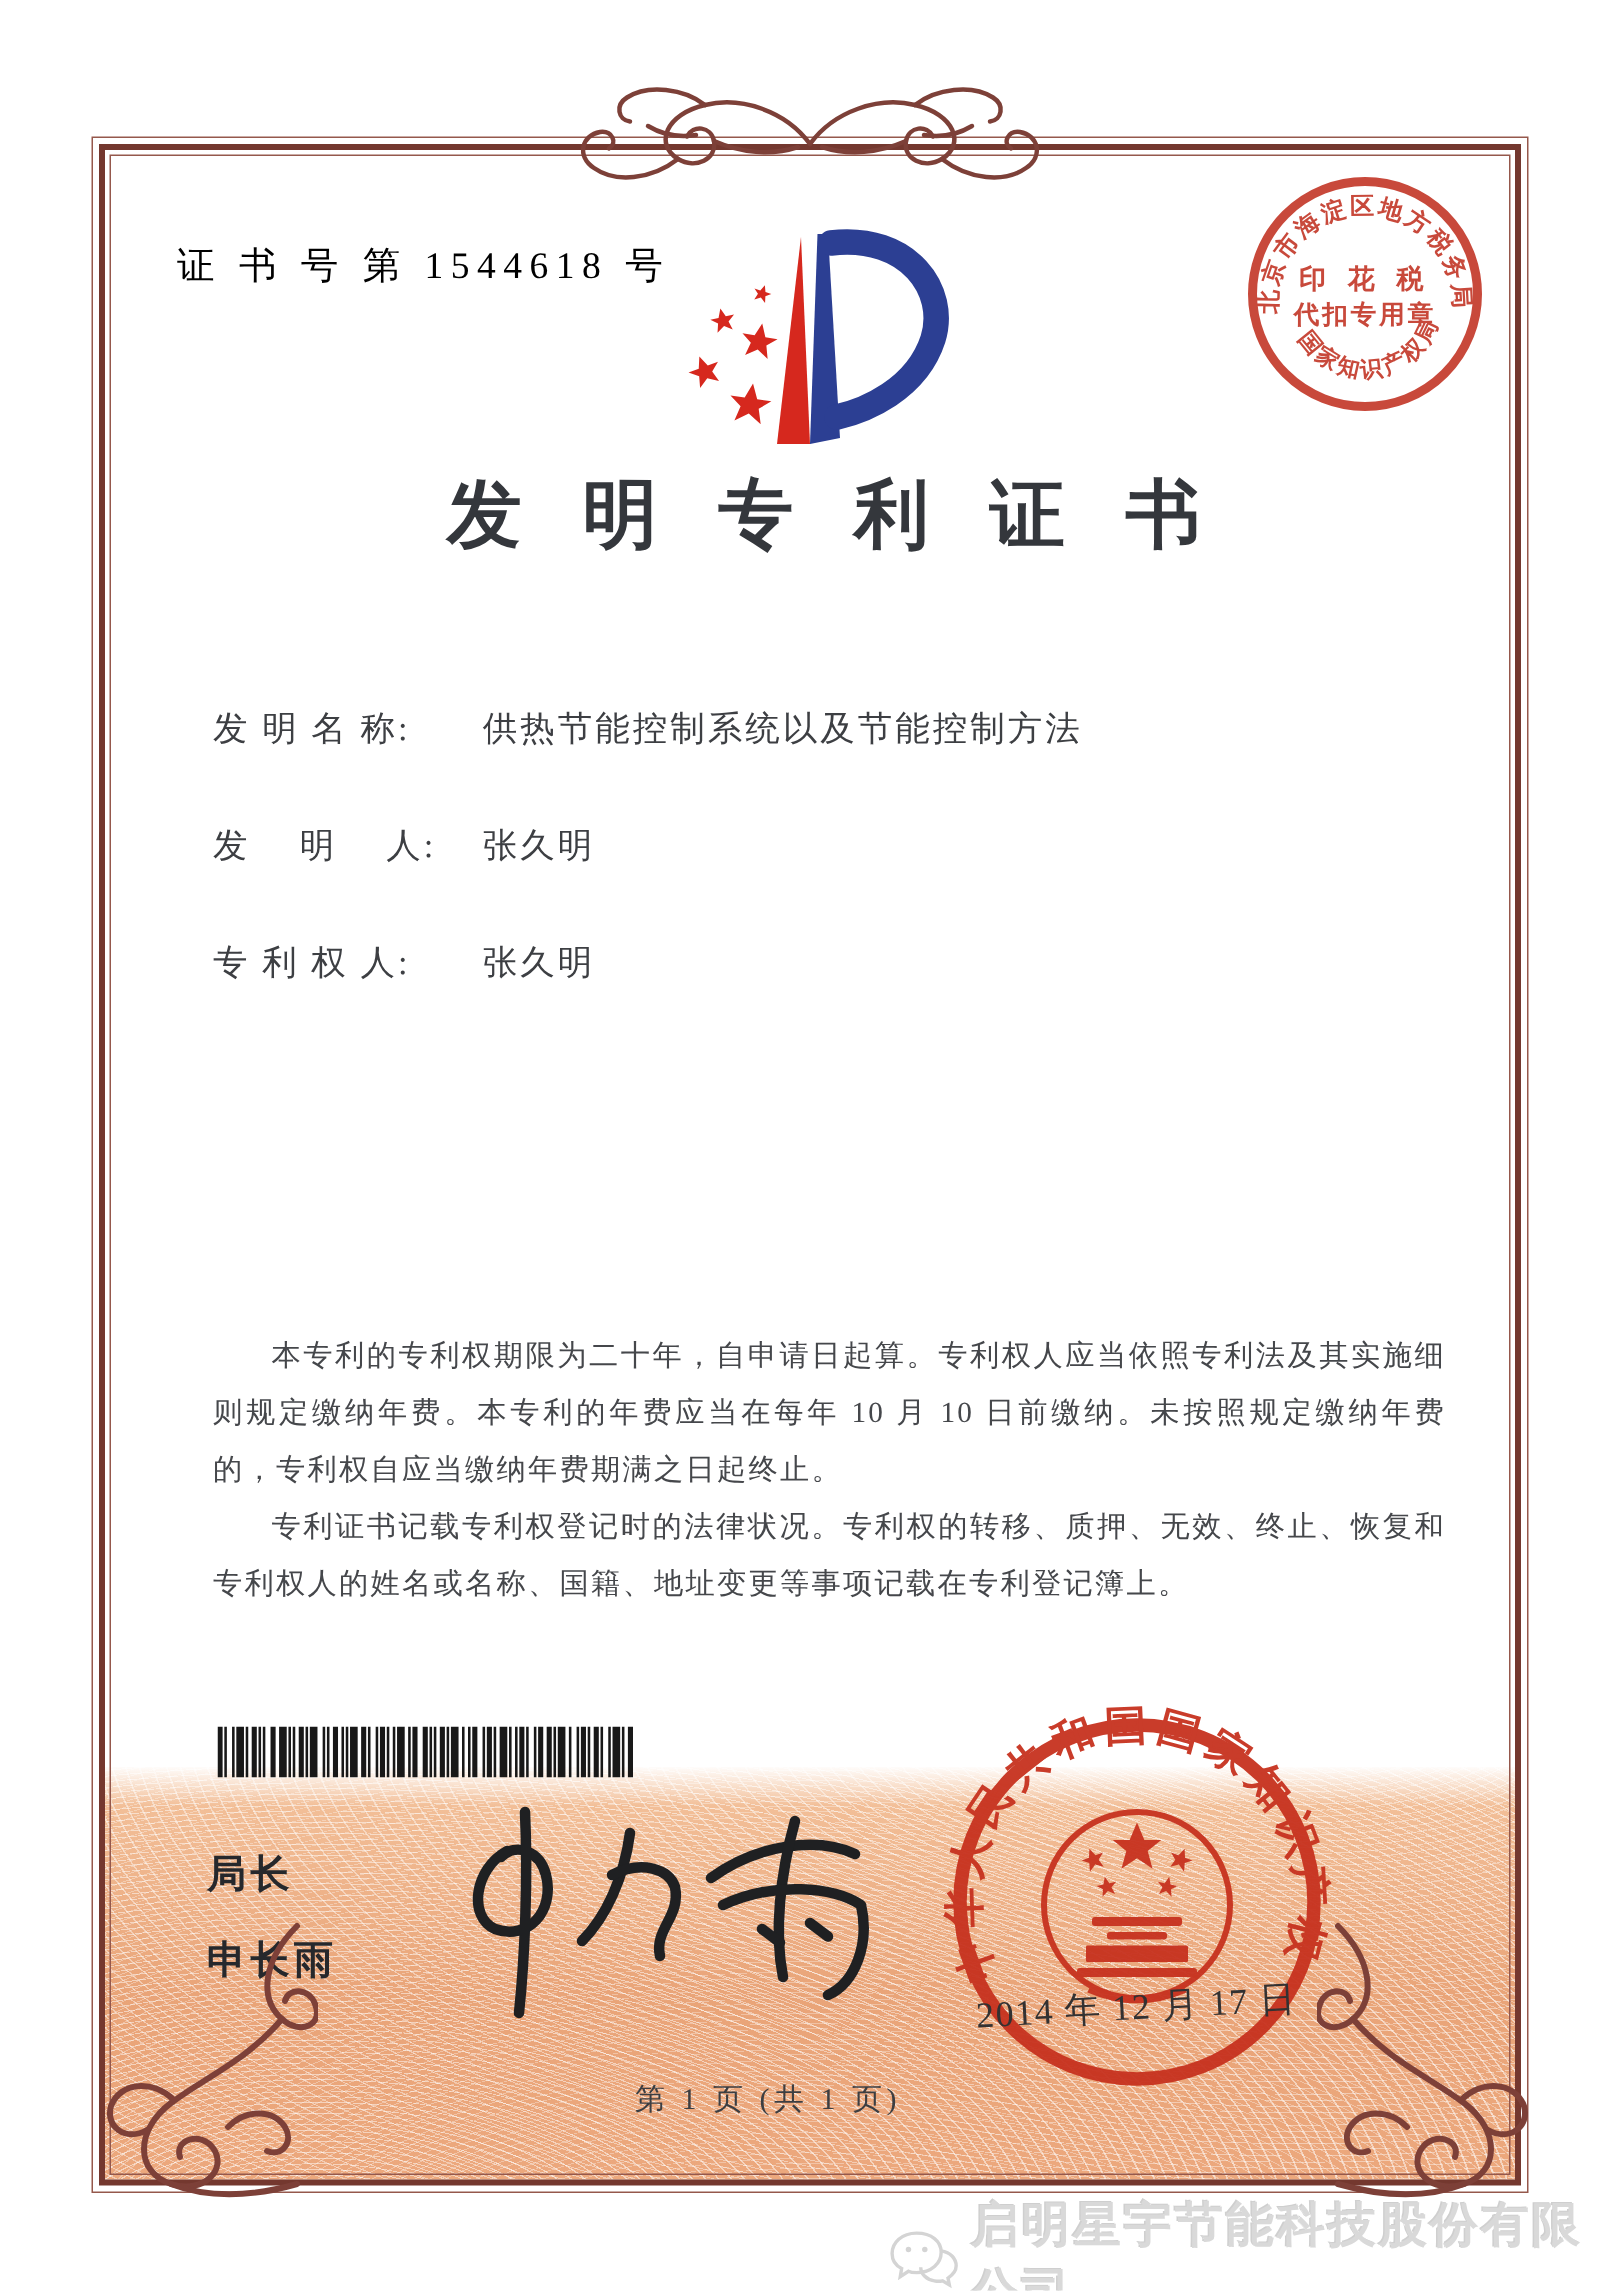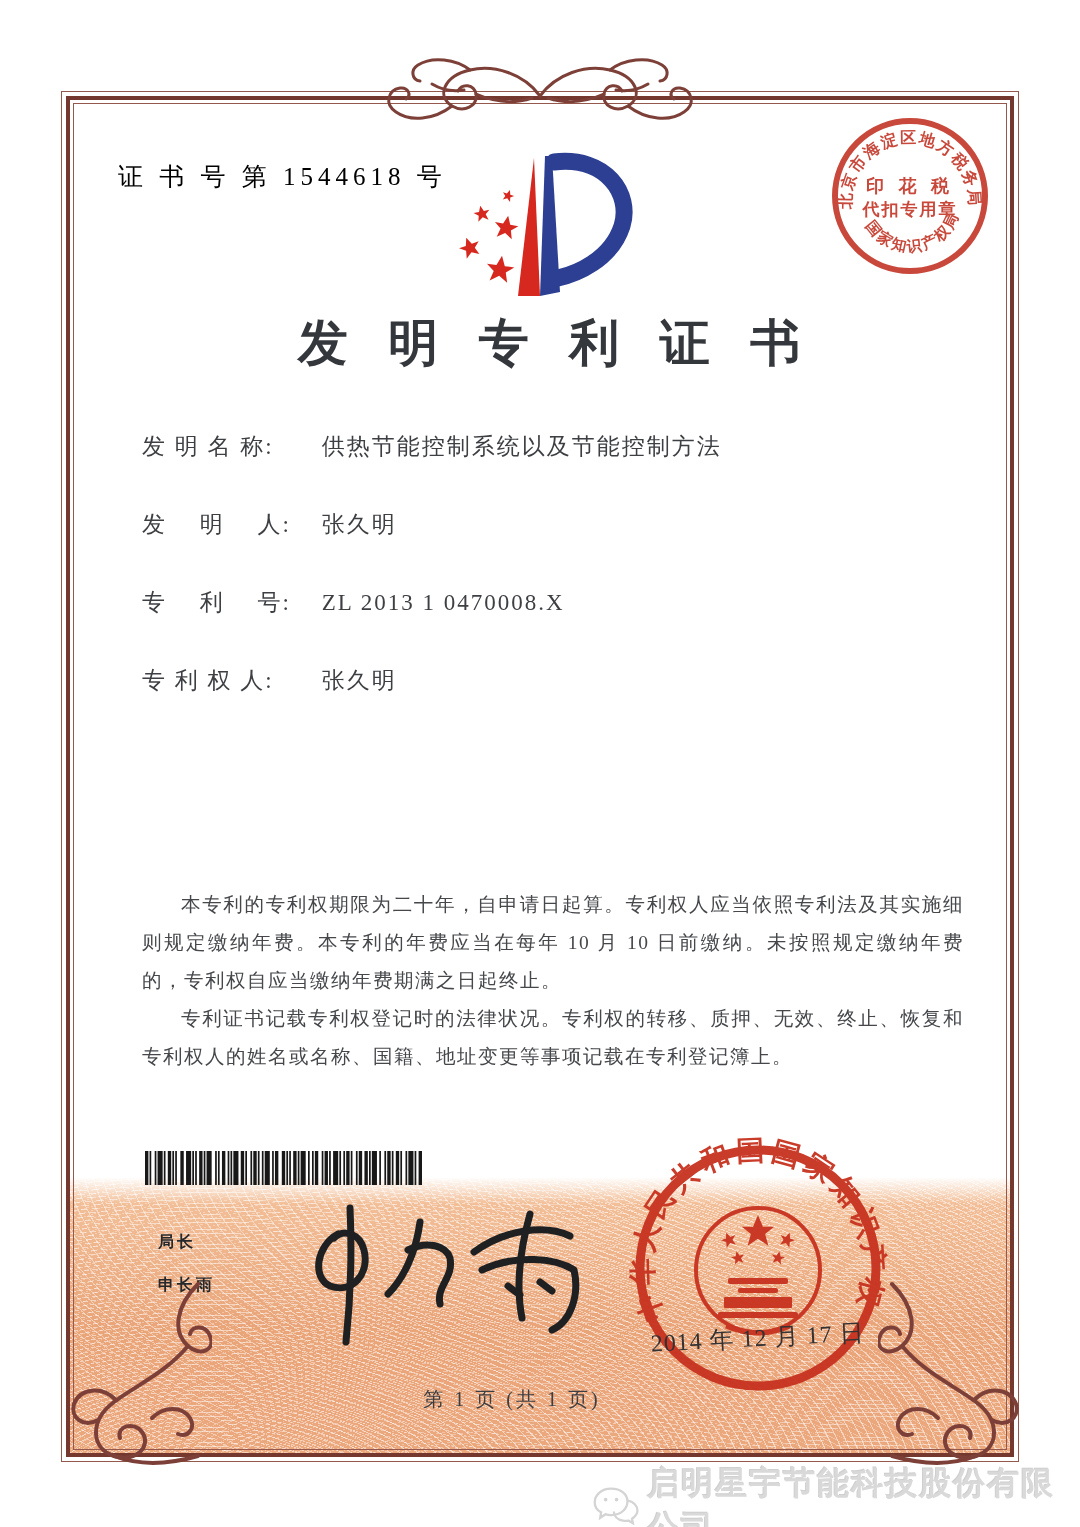--- a/index.html
+++ b/index.html
@@ -27,21 +27,21 @@
   .ornament.dragons{left:372px;top:54px;}
   .ornament.corner-l{left:52px;top:1278px;}
   .ornament.corner-r{left:878px;top:1278px;transform:scaleX(-1);}
   
   .cert-no{position:absolute;left:118px;top:160px;font-size:25px;letter-spacing:5px;color:#000000;z-index:3;}
   .logo{position:absolute;left:448px;top:148px;z-index:3;}
   .tax-stamp{position:absolute;left:822px;top:108px;z-index:4;opacity:.92;}
   .title{position:absolute;left:0;right:0;top:310px;text-align:center;
     font-size:50px;font-weight:700;letter-spacing:14px;color:#34373c;z-index:3;margin-left:32px;}
   
-  .fields{position:absolute;left:142px;top:431px;z-index:3;}
+  .fields{position:absolute;left:142px;top:470px;z-index:3;}
   .field-row{height:26px;margin-bottom:52px;font-size:23px;letter-spacing:2px;color:#3d3f43;white-space:nowrap;}
   .field-label{display:inline-block;min-width:172px;}
   .field-value{display:inline-block;}
   
   .paragraphs{position:absolute;left:142px;top:886px;width:822px;z-index:3;}
   .paragraphs p{font-size:19.5px;line-height:38px;letter-spacing:1.5px;text-indent:2em;
     color:#45474b;text-align:justify;}
   
   .barcode{position:absolute;left:145px;top:1151px;z-index:3;}
   
@@ -49,21 +49,21 @@
     background:
       repeating-radial-gradient(ellipse 900px 420px at 15% 118%, rgba(255,255,255,.50) 0 1.2px, rgba(255,255,255,0) 1.2px 8px),
       repeating-radial-gradient(ellipse 1050px 480px at 85% -18%, rgba(255,255,255,.42) 0 1.2px, rgba(255,255,255,0) 1.2px 9px),
       repeating-radial-gradient(ellipse 1300px 640px at 50% 145%, rgba(255,255,255,.32) 0 1px, rgba(255,255,255,0) 1px 7px),
       linear-gradient(180deg,#f4c49e 0%,#e9a478 55%,var(--band-salmon) 100%);}
   .band::before{content:"";position:absolute;left:0;right:0;top:0;height:26px;
     background:linear-gradient(180deg,rgba(255,255,255,.95),rgba(255,255,255,0));}
   
   .director{position:absolute;left:138px;top:1232px;z-index:3;
     font-family:"Liberation Sans","DejaVu Sans",sans-serif;font-weight:700;color:#26282c;}
-  .director .line{font-size:16px;letter-spacing:3px;margin-bottom:22px;margin-left:20px;}
+  .director .line{font-size:26px;letter-spacing:3px;margin-bottom:22px;}
   .signature{position:absolute;left:268px;top:1192px;z-index:4;}
   
   .seal{position:absolute;left:626px;top:1136px;z-index:5;opacity:.95;}
   
   .page-footer{position:absolute;left:0;right:0;top:1386px;text-align:center;z-index:3;
     transform:translateX(-28px);font-size:20px;letter-spacing:3px;color:#3c3e42;}
   
   .watermark{position:absolute;left:592px;top:1462px;z-index:0;display:flex;align-items:center;gap:8px;
     font-family:"Liberation Sans","DejaVu Sans",sans-serif;}
   .watermark .co{font-size:32px;font-weight:700;letter-spacing:2px;color:var(--watermark-gray);
@@ -143,24 +143,20 @@
 <div class="title">发 明 专 利 证 书</div>
 
 <div class="fields">
   <div class="field-row">
     <span class="field-label">发 明 名 称:</span>
     <span class="field-value">供热节能控制系统以及节能控制方法</span>
   </div>
   <div class="field-row">
     <span class="field-label">发　 明　 人:</span>
     <span class="field-value">张久明</span>
-  </div>
-  <div class="field-row">
-    <span class="field-label">专　 利　 号:</span>
-    <span class="field-value">ZL 2013 1 0470008.X</span>
   </div>
   <div class="field-row">
     <span class="field-label">专 利 权 人:</span>
     <span class="field-value">张久明</span>
   </div>
 </div>
 
 <div class="paragraphs">
   <p>本专利的专利权期限为二十年，自申请日起算。专利权人应当依照专利法及其实施细则规定缴纳年费。本专利的年费应当在每年 10 月 10 日前缴纳。未按照规定缴纳年费的，专利权自应当缴纳年费期满之日起终止。</p>
   <p>专利证书记载专利权登记时的法律状况。专利权的转移、质押、无效、终止、恢复和专利权人的姓名或名称、国籍、地址变更等事项记载在专利登记簿上。</p>

